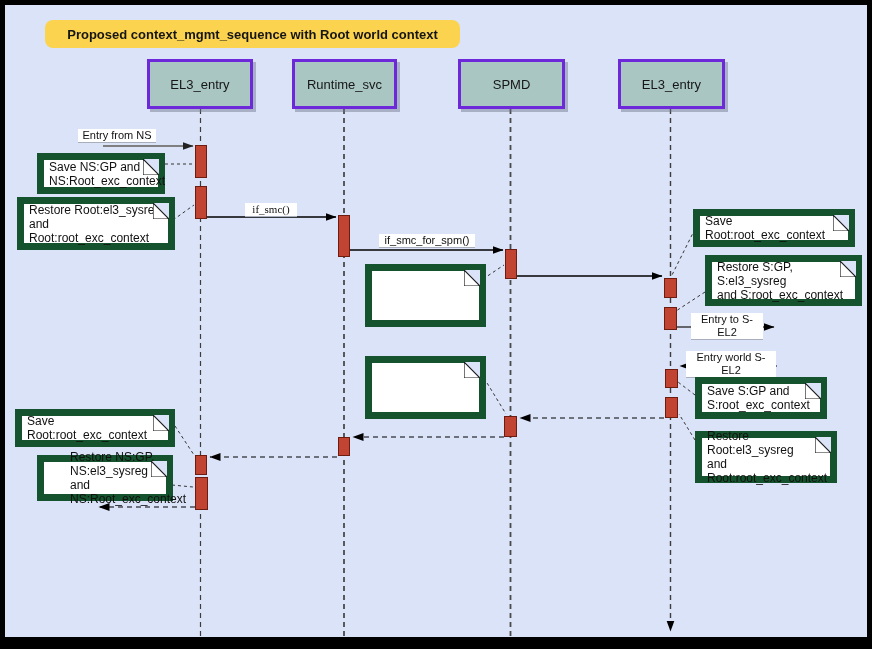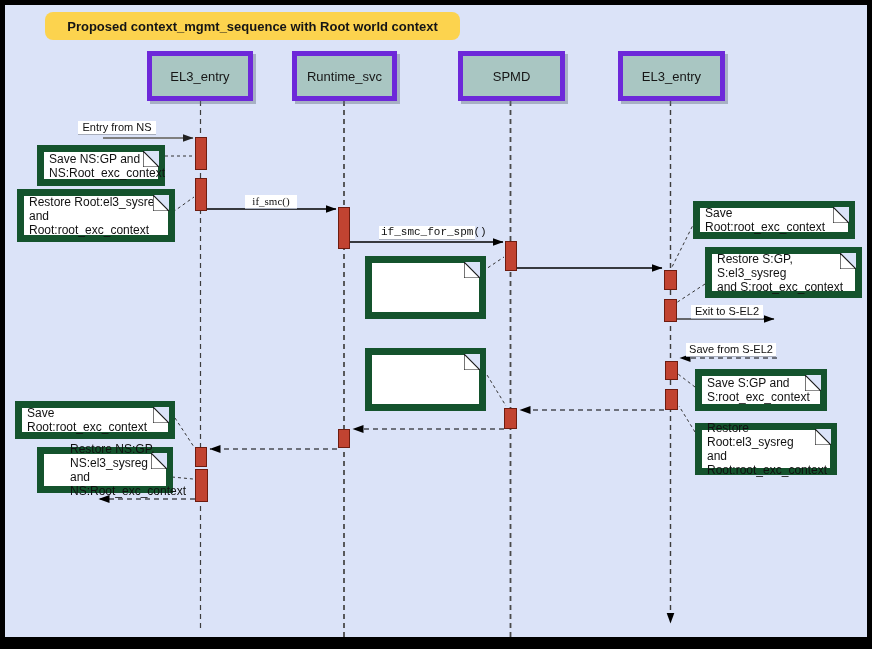--- a/index.html
+++ b/index.html
@@ -5,32 +5,32 @@
   html,body { margin:0; padding:0; background:#000; }
   * { box-sizing:border-box; }
   .frame {
     position:relative;
     width:872px; height:649px;
     border:5px solid #000; border-bottom-width:12px;
     background:#dbe3f8;
     overflow:hidden;
     font-family:"Liberation Sans", sans-serif;
   }
-  .layer { position:absolute; left:0; top:4px; width:862px; height:490px; }
+  .layer { position:absolute; left:0; top:12px; width:862px; height:490px; }
   svg.wires { position:absolute; left:0; top:0; }
 
   .title {
     position:absolute; left:40px; top:3px; width:415px; height:28px;
     background:#fcd34e; border-radius:8px;
     display:flex; align-items:center; justify-content:center;
     font-size:13px; font-weight:bold; color:#151515;
   }
   .head {
     position:absolute; top:42px; height:50px;
-    background:#a9c6c2; border:5px solid #6d28d9;
+    background:#a9c6c2; border:3px solid #6d28d9;
     box-shadow:3px 3px 0 rgba(104,113,134,0.45);
     display:flex; align-items:center; justify-content:center;
     font-size:13px; color:#161616;
   }
   .bar {
     position:absolute; width:12px;
     background:#c14331; border:1px solid #6e1c10;
   }
   .note {
     position:absolute;
@@ -119,23 +119,23 @@
     <div class="bar" style="left:659px;top:290px;height:23px;width:13px;"></div>
     <div class="bar" style="left:660px;top:352px;height:19px;width:13px;"></div>
     <div class="bar" style="left:660px;top:380px;height:21px;width:13px;"></div>
     <div class="bar" style="left:499px;top:399px;height:21px;width:13px;"></div>
     <div class="bar" style="left:333px;top:420px;height:19px;"></div>
     <div class="bar" style="left:190px;top:438px;height:20px;"></div>
     <div class="bar" style="left:190px;top:460px;height:33px;width:13px;"></div>
 
     <div class="msg-label" style="left:73px;top:112px;width:78px;">Entry from NS</div>
     <div class="msg-label" style="left:240px;top:186px;width:52px;font-family:Liberation Serif, serif;">if_smc()</div>
-    <div class="msg-label" style="left:374px;top:217px;width:96px;font-family:Liberation Mono, monospace;">if_smc_for_spm()</div>
-    <div class="msg-label" style="left:686px;top:296px;width:72px;">Exit to S-EL2</div>
-    <div class="msg-label" style="left:681px;top:334px;width:90px;">Save from S-EL2</div>
+    <div class="msg-label" style="left:374px;top:217px;width:96px;">if_smc_for_spm()</div>
+    <div class="msg-label" style="left:686px;top:296px;width:72px;">Entry to S-EL2</div>
+    <div class="msg-label" style="left:681px;top:334px;width:90px;">Entry world S-EL2</div>
 
     <div class="note" style="left:32px;top:136px;width:128px;height:41px;">
       <svg class="fold" width="16" height="16" viewBox="0 0 16 16">
           <path d="M0,0 L16,0 L16,16 Z" fill="#dbe3f8"></path>
           <path d="M0,0 L0,16 L16,16 Z" fill="#fff" stroke="#1a1a1a" stroke-width="1.2"></path>
         </svg>
       <div class="note-text">Save NS:GP and
 NS:Root_exc_context</div>
     </div>
     <div class="note" style="left:12px;top:180px;width:158px;height:53px;">

